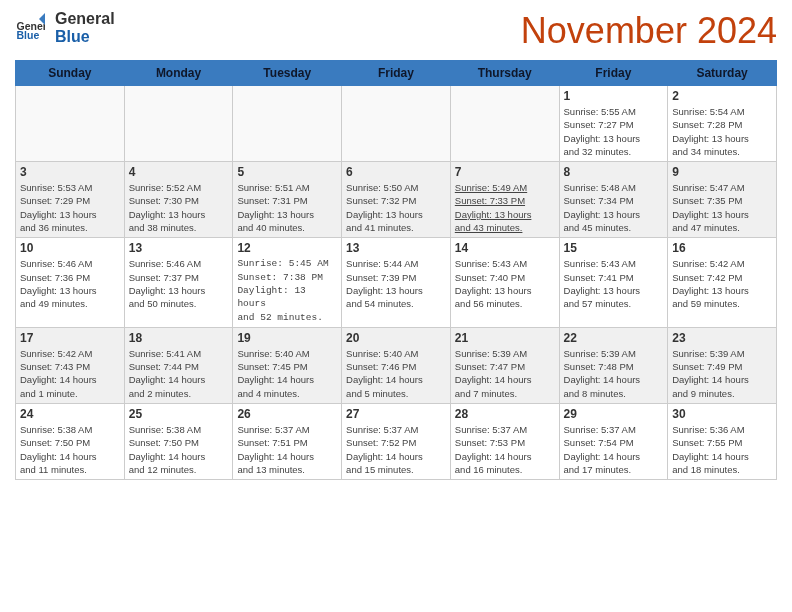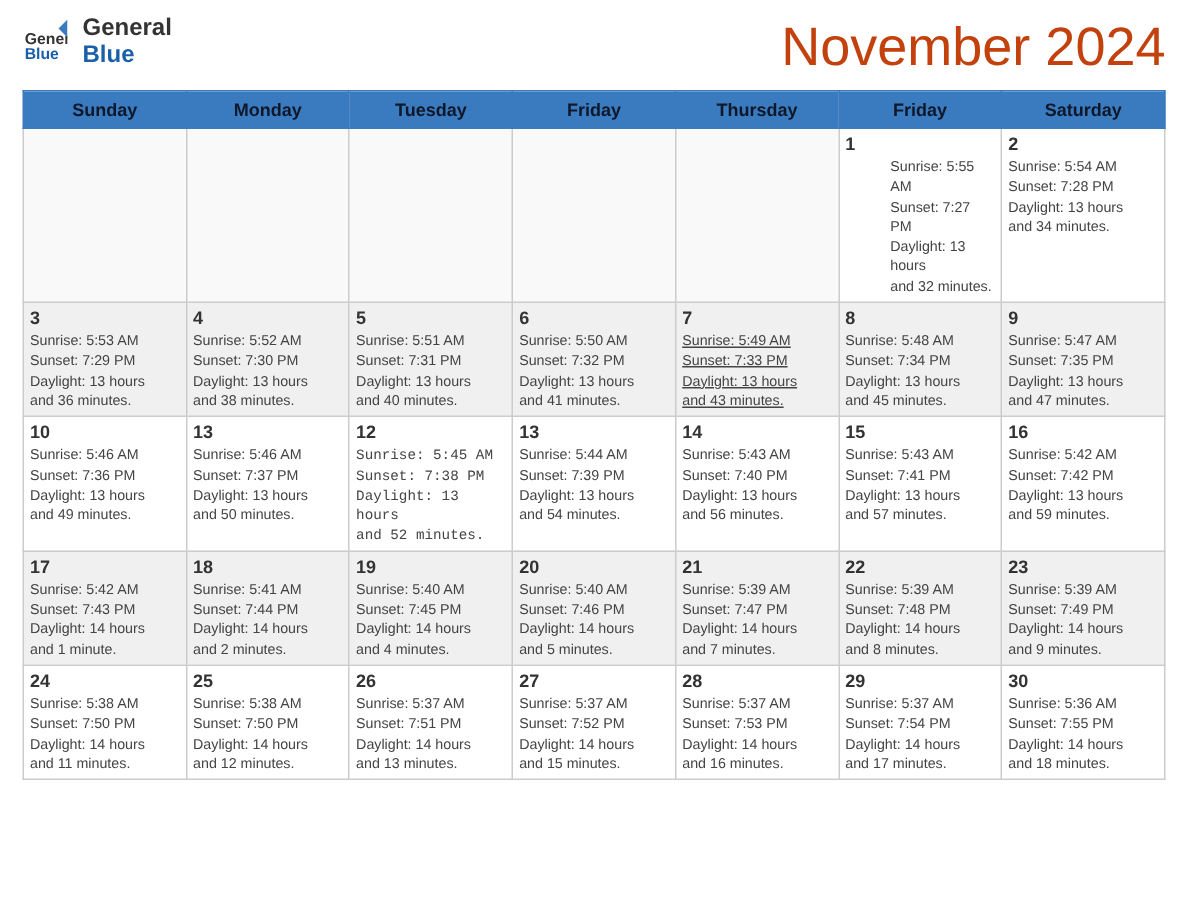--- a/index.html
+++ b/index.html
@@ -58,21 +58,21 @@
     </thead>
     <tbody id="calendar-body">
     <tr>
           <td class="empty"></td>
           <td class="empty"></td>
           <td class="empty"></td>
           <td class="empty"></td>
           <td class="empty"></td>
           <td>
             <div class="day-num">1</div>
-            <div class="day-info" style="white-space: pre-line; margin-left: 30px;">Sunrise: 5:55 AM
+            <div class="day-info" style="white-space: pre-line;">Sunrise: 5:55 AM
 Sunset: 7:27 PM
 Daylight: 13 hours
 and 32 minutes.</div>
           </td>
           <td>
             <div class="day-num">2</div>
             <div class="day-info" style="white-space: pre-line;">Sunrise: 5:54 AM
 Sunset: 7:28 PM
 Daylight: 13 hours
 and 34 minutes.</div>

